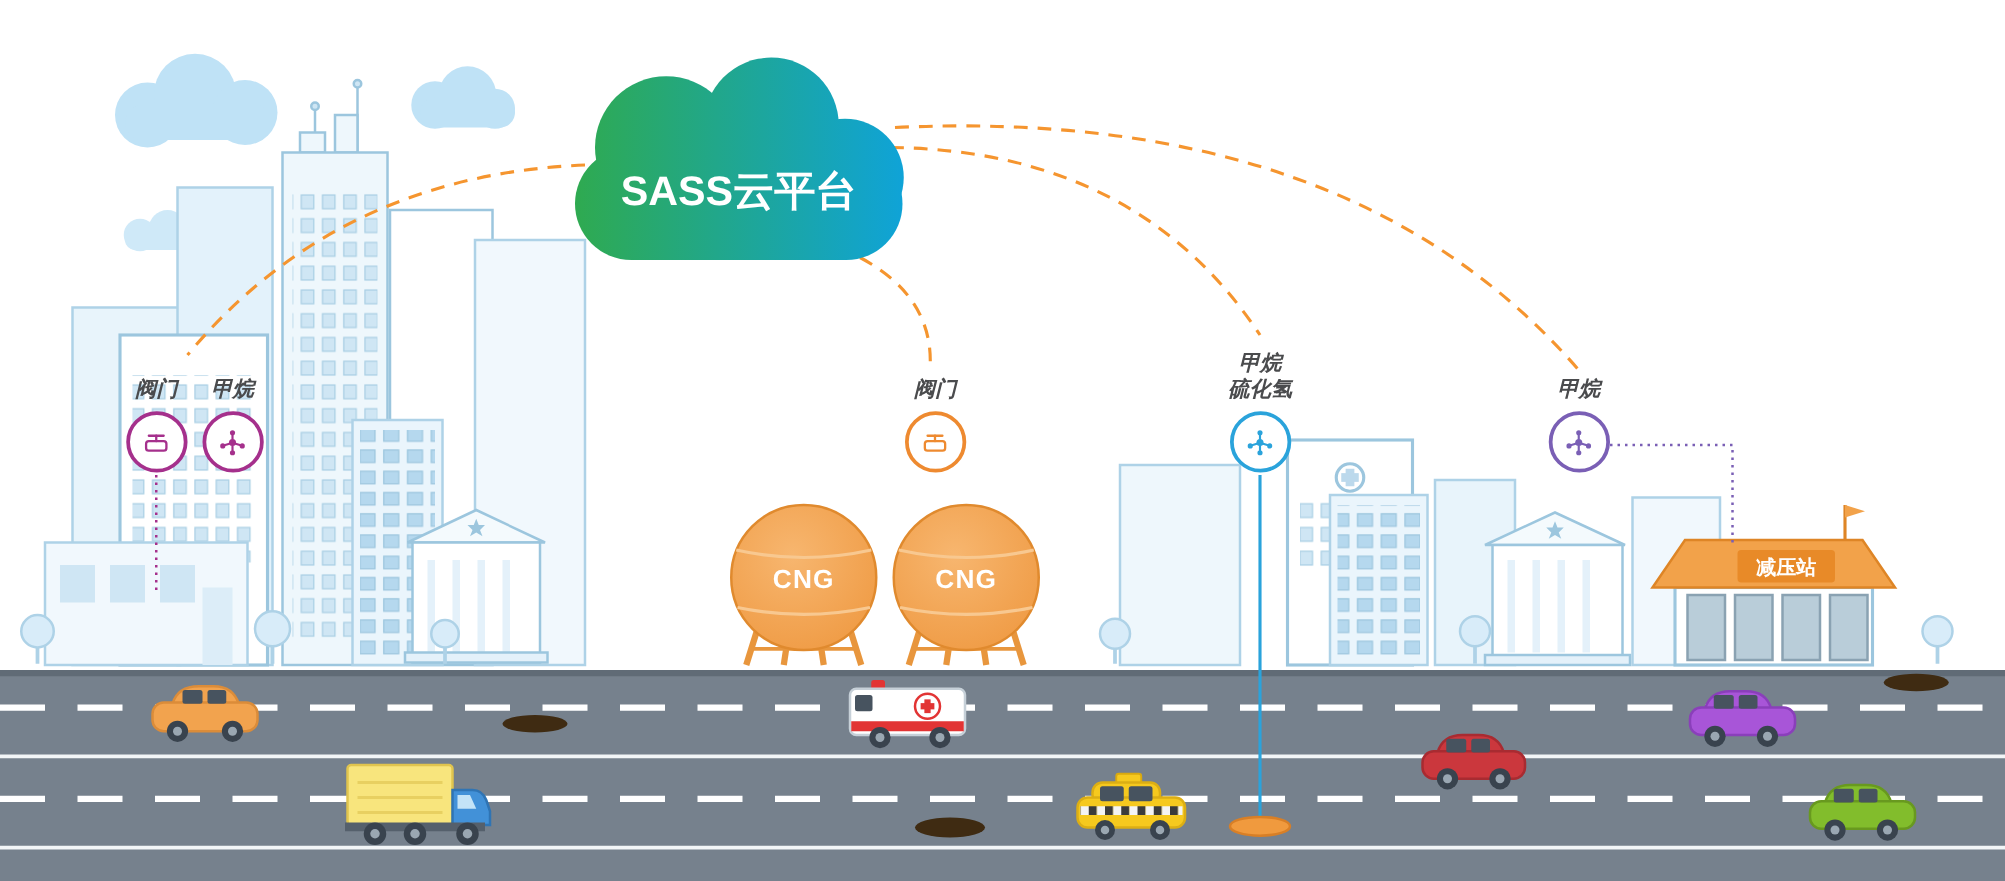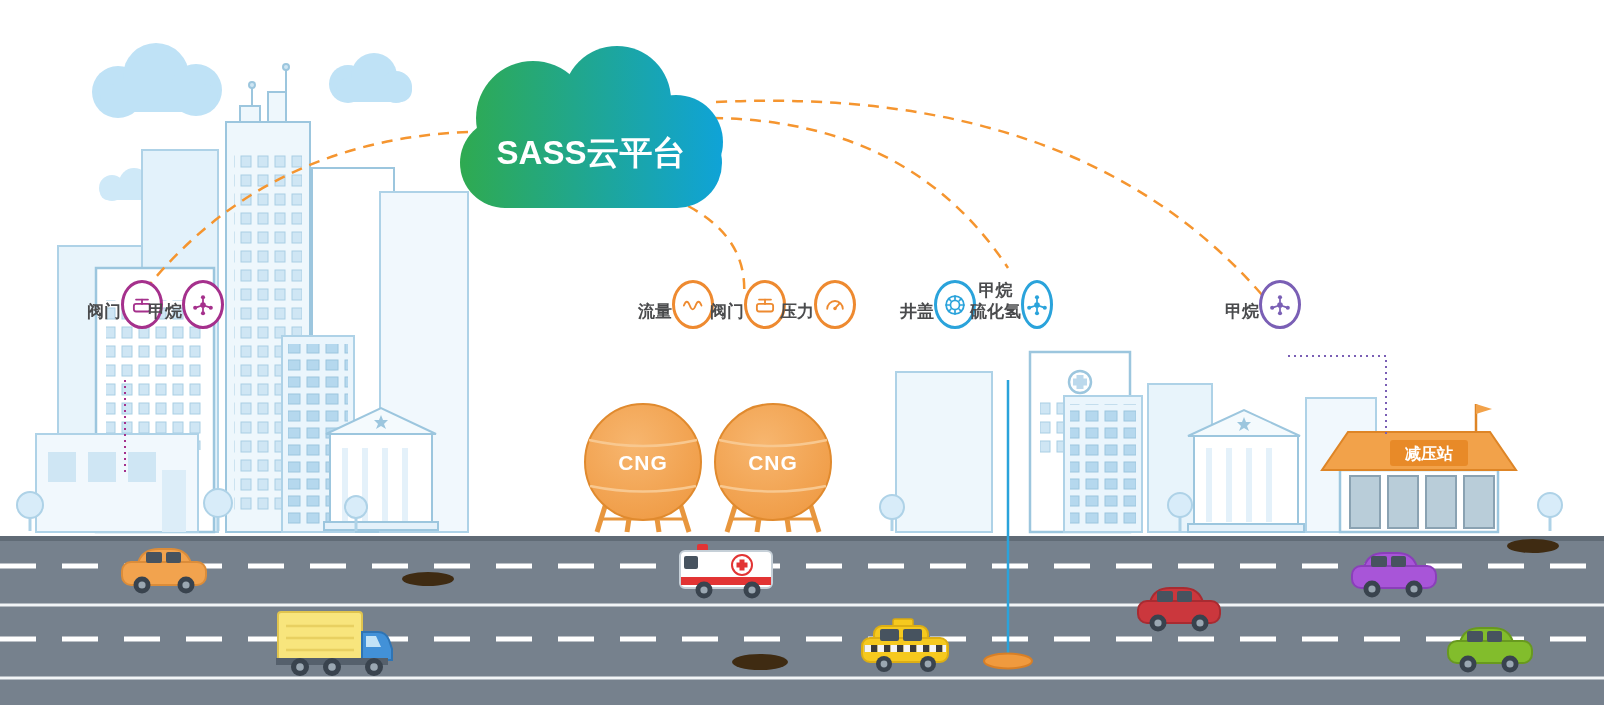--- a/index.html
+++ b/index.html
@@ -1,19 +1,19 @@
 <!DOCTYPE html>
 <html><head>
 <meta charset="utf-8">
 <style>
   html,body{margin:0;padding:0;background:#ffffff;}
   #stage{position:relative;width:1604px;height:705px;background:#ffffff;overflow:hidden;
          font-family:"Liberation Sans",sans-serif;}
   #scene{position:absolute;left:0;top:0;z-index:1;}
-  .sensor{position:absolute;top:276px;width:76px;z-index:5;display:flex;flex-direction:row;align-items:flex-end;}
+  .sensor{position:absolute;top:276px;width:76px;z-index:5;display:flex;flex-direction:column;align-items:center;font-style:italic;}
   .label-box{height:46px;display:flex;flex-direction:column;justify-content:flex-end;align-items:center;margin-bottom:7px;}
   .slabel{font-weight:bold;font-size:17px;color:#4a4b4d;line-height:1.25;white-space:nowrap;text-align:center;}
   .scircle{width:49px;height:49px;border-radius:50%;background:#fff;border:3px solid var(--c);color:var(--c);
            display:flex;align-items:center;justify-content:center;box-sizing:border-box;}
   .scircle svg{display:block;}
   svg text{font-family:"Liberation Sans",sans-serif;}
 </style>
 </head>
 <body>
 
@@ -331,67 +331,33 @@
       <path d="M12 9.4V6.7M9.7 12.9 6.6 13.9M14.3 12.9 17.4 13.9M12 14.6v3.1"></path>
       <circle cx="12" cy="12" r="2.6" fill="currentColor" stroke="none"></circle>
       <circle cx="12" cy="4.8" r="1.9" fill="currentColor" stroke="none"></circle>
       <circle cx="4.8" cy="14.5" r="1.9" fill="currentColor" stroke="none"></circle>
       <circle cx="19.2" cy="14.5" r="1.9" fill="currentColor" stroke="none"></circle>
       <circle cx="12" cy="19.6" r="1.9" fill="currentColor" stroke="none"></circle>
     </svg>
   </div>
 </div>
 
-<div class="sensor" style="left:638px;--c:#ee8a30">
-  <div class="label-box">
-        <div class="slabel">流量</div>
-      </div>
-  <div class="scircle">
-    <svg viewBox="0 0 24 24" width="26" height="26" fill="none" stroke="currentColor" stroke-width="1.7" stroke-linecap="round">
-      <path d="M3.6 12.5q2.7-7 5.4 0q2.7 7 5.4 0q2.7-7 5.4 0"></path>
-    </svg>
-  </div>
-</div>
 <div class="sensor" style="left:710px;--c:#ee8a30">
   <div class="label-box">
         <div class="slabel">阀门</div>
       </div>
   <div class="scircle">
     <svg viewBox="0 0 24 24" width="26" height="26" fill="none" stroke="currentColor" stroke-width="1.7" stroke-linecap="round">
       <path d="M6.5 7h11"></path>
           <path d="M12 7v4"></path>
           <rect x="4.5" y="11" width="15" height="7" rx="2"></rect>
     </svg>
   </div>
 </div>
-<div class="sensor" style="left:780px;--c:#ee8a30">
-  <div class="label-box">
-        <div class="slabel">压力</div>
-      </div>
-  <div class="scircle">
-    <svg viewBox="0 0 24 24" width="26" height="26" fill="none" stroke="currentColor" stroke-width="1.7" stroke-linecap="round">
-      <path d="M4.8 15.5a7.2 7.2 0 1 1 14.4 0"></path>
-      <line x1="12" y1="15.2" x2="16.2" y2="10.6"></line>
-      <circle cx="12" cy="15.2" r="1.6" fill="currentColor" stroke="none"></circle>
-    </svg>
-  </div>
-</div>
-
-<div class="sensor" style="left:900px;--c:#2aa3db">
-  <div class="label-box">
-        <div class="slabel">井盖</div>
-      </div>
-  <div class="scircle">
-    <svg viewBox="0 0 24 24" width="26" height="26" fill="none" stroke="currentColor" stroke-width="1.6" stroke-linecap="round">
-      <circle cx="12" cy="12" r="8.2"></circle>
-          <circle cx="12" cy="12" r="4.2"></circle>
-      <path d="M12 3.8v3M12 17.2v3M3.8 12h3M17.2 12h3M6.2 6.2l2.1 2.1M17.8 6.2l-2.1 2.1M6.2 17.8l2.1-2.1M17.8 17.8l-2.1-2.1"></path>
-    </svg>
-  </div>
-</div>
+
 <div class="sensor" style="left:970px;--c:#2aa3db">
   <div class="label-box">
     <div class="slabel">甲烷</div>
     <div class="slabel">硫化氢</div>
   </div>
   <div class="scircle">
     <svg viewBox="0 0 24 24" width="26" height="26" fill="none" stroke="currentColor" stroke-width="1.6" stroke-linecap="round">
       <path d="M12 9.4V6.7M9.7 12.9 6.6 13.9M14.3 12.9 17.4 13.9M12 14.6v3.1"></path>
       <circle cx="12" cy="12" r="2.6" fill="currentColor" stroke="none"></circle>
       <circle cx="12" cy="4.8" r="1.9" fill="currentColor" stroke="none"></circle>

